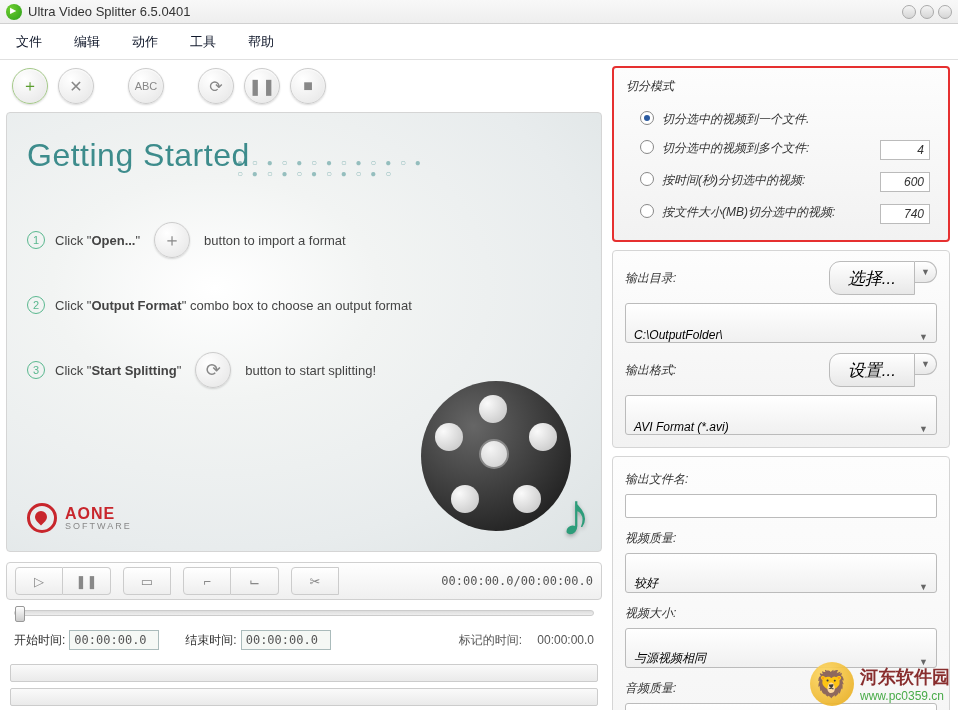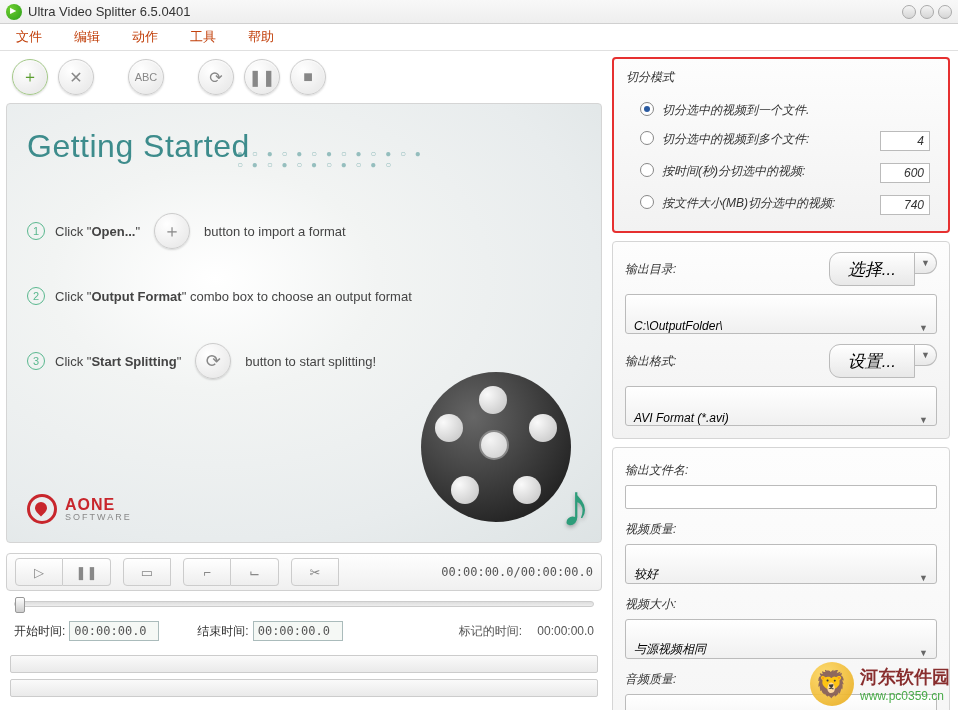--- a/index.html
+++ b/index.html
@@ -7,21 +7,21 @@
 
 
 .titlebar { height: 24px; background: linear-gradient(#f8f8f8,#eeeeee); border-bottom: 1px solid #d0d0d0; display: flex; align-items: center; padding: 0 6px; }
 .titlebar .t-icon { width: 16px; height: 16px; background: radial-gradient(circle at 30% 30%, #6fcf2f, #2a9d1a); border-radius: 50%; margin-right: 6px; position: relative; }
 .titlebar .t-icon::before { content: "▶"; position: absolute; font-size: 8px; color: #fff; left: 4px; top: 2px; }
 .titlebar .title { flex: 1; font-size: 13px; color: #333; }
 .titlebar .win-btns { display: flex; gap: 4px; }
 .titlebar .wb { width: 14px; height: 14px; border-radius: 50%; background: linear-gradient(#f5f5f5,#d5d5d5); border: 1px solid #aaa; }
 
 
-.menubar { height: 27px; display: flex; align-items: center; padding: 0 16px; gap: 32px; border-bottom: 1px solid #e0e0e0; color: #c2410c; font-size: 13px; }
+.menubar { height: 36px; display: flex; align-items: center; padding: 0 16px; gap: 32px; border-bottom: 1px solid #e0e0e0; color: #0f172a; font-size: 13px; }
 .menubar span { cursor: default; }
 
 
 .main { display: flex; height: calc(710px - 48px); }
 .left { width: 608px; display: flex; flex-direction: column; padding: 6px; }
 .right { flex: 1; padding: 6px 8px 6px 4px; }
 
 
 .toolbar { display: flex; gap: 10px; padding: 2px 4px 8px 6px; }
 .tool-btn { width: 36px; height: 36px; border-radius: 50%; background: radial-gradient(circle at 35% 30%, #fff, #e4e4e4); border: 1px solid #ccc; display: flex; align-items: center; justify-content: center; font-size: 16px; color: #888; box-shadow: inset 0 1px 2px rgba(255,255,255,.8), 0 1px 2px rgba(0,0,0,.15); }
@@ -52,21 +52,21 @@
 .pb-btns { background: linear-gradient(#fefefe,#f0f0f0); border: 1px solid #d0d0d0; border-radius: 4px; padding: 4px 8px; display: flex; align-items: center; }
 .pb-btns .grp { display: flex; gap: 0; }
 .pb-btn { width: 48px; height: 28px; background: linear-gradient(#fff,#eee); border: 1px solid #ccc; display: flex; align-items: center; justify-content: center; color: #888; font-size: 13px; }
 .pb-btn:first-child { border-radius: 4px 0 0 4px; }
 .pb-btn:nth-child(2) { border-radius: 0 4px 4px 0; border-left: none; }
 .pb-sep { width: 12px; }
 .time-disp { margin-left: auto; font-family: monospace; font-size: 12px; color: #555; }
 .slider-row { padding: 10px 8px 4px; display: flex; align-items: center; }
 .track { flex: 1; height: 6px; background: linear-gradient(#ddd,#eee); border: 1px solid #ccc; border-radius: 3px; position: relative; }
 .thumb { position: absolute; left: 0; top: -5px; width: 10px; height: 16px; background: linear-gradient(#fff,#ccc); border: 1px solid #999; border-radius: 2px; }
-.time-inputs { display: flex; gap: 38px; padding: 10px 8px; align-items: center; font-size: 12px; color: #333; }
+.time-inputs { display: flex; gap: 26px; padding: 10px 8px; align-items: center; font-size: 12px; color: #333; }
 .ti-field { display: flex; align-items: center; gap: 4px; }
 .ti-box { width: 90px; height: 20px; border: 1px solid #abb; background: #f5f8f5; font-family: monospace; padding: 0 4px; display: flex; align-items: center; color: #555; }
 .mark-time { margin-left: auto; font-family: monospace; color: #555; }
 .prog-bars { padding: 4px 4px; }
 .prog { height: 18px; border: 1px solid #ccc; background: linear-gradient(#fafafa,#eaeaea); margin-bottom: 6px; border-radius: 2px; }
 
 
 .group { background: linear-gradient(#fdfdfd,#f2f2f2); border: 1px solid #d5d5d5; border-radius: 4px; padding: 10px 12px; margin-bottom: 8px; position: relative; font-style: italic; }
 .group.hl { border: 2px solid #e63030; }
 .group-title { font-size: 12px; color: #333; margin-bottom: 10px; }

